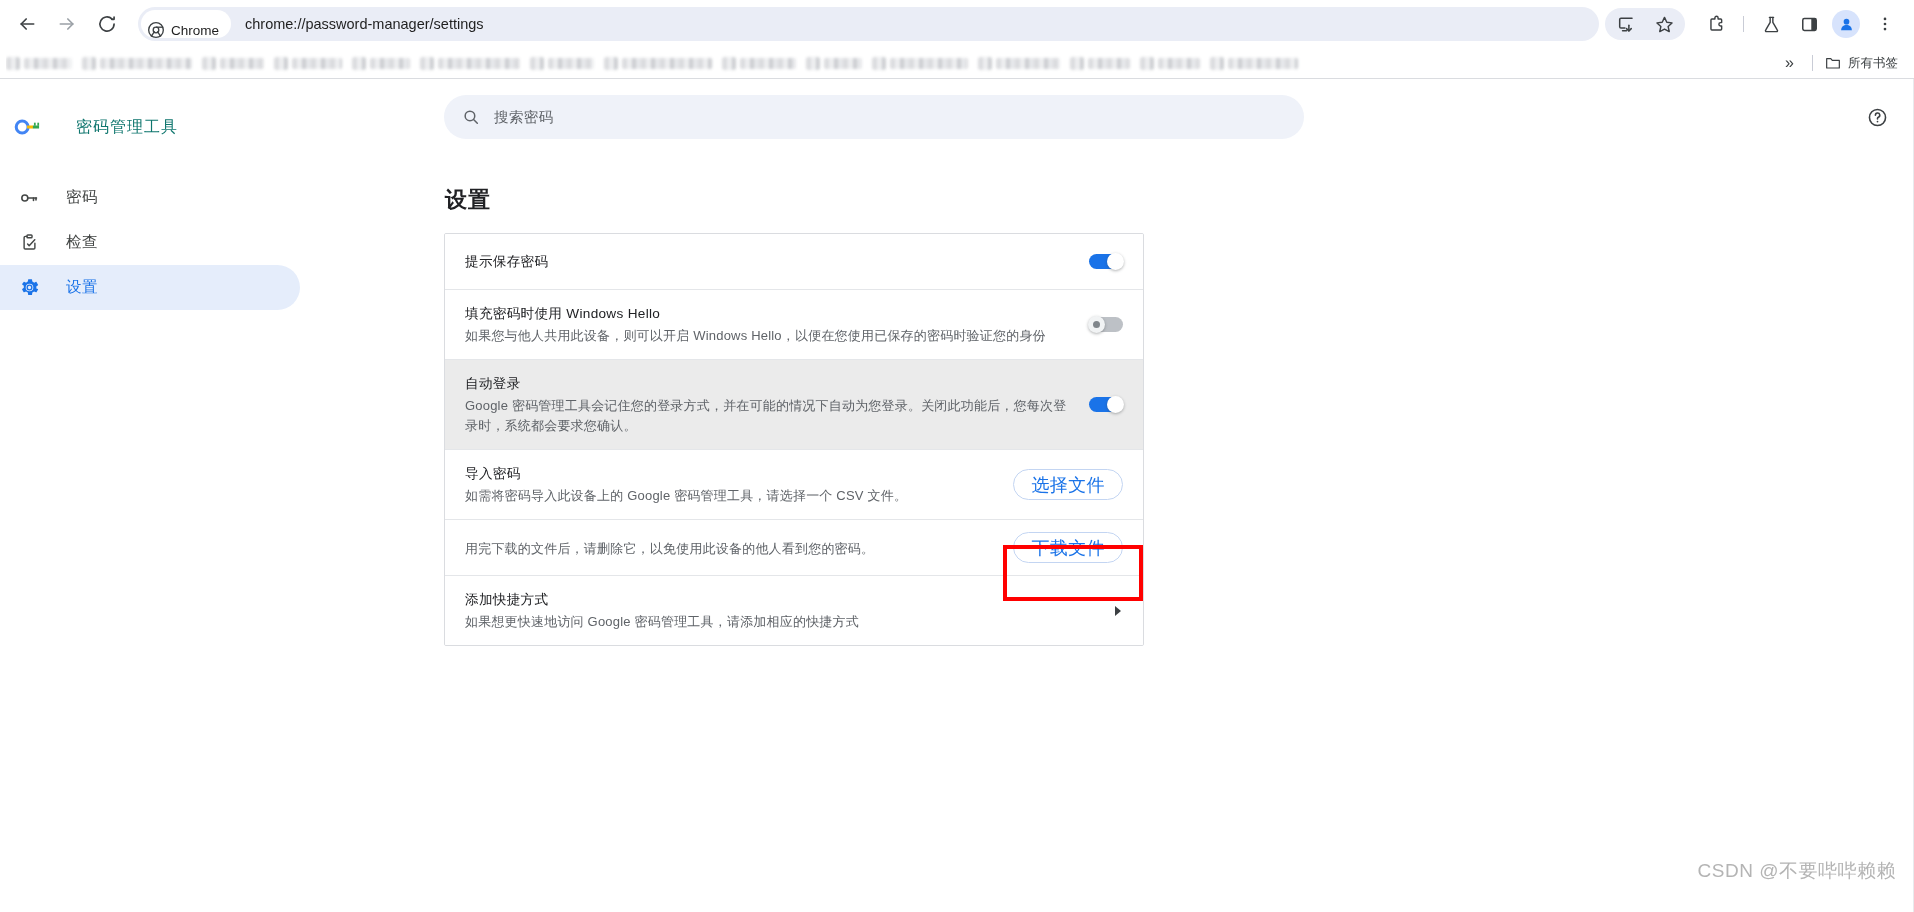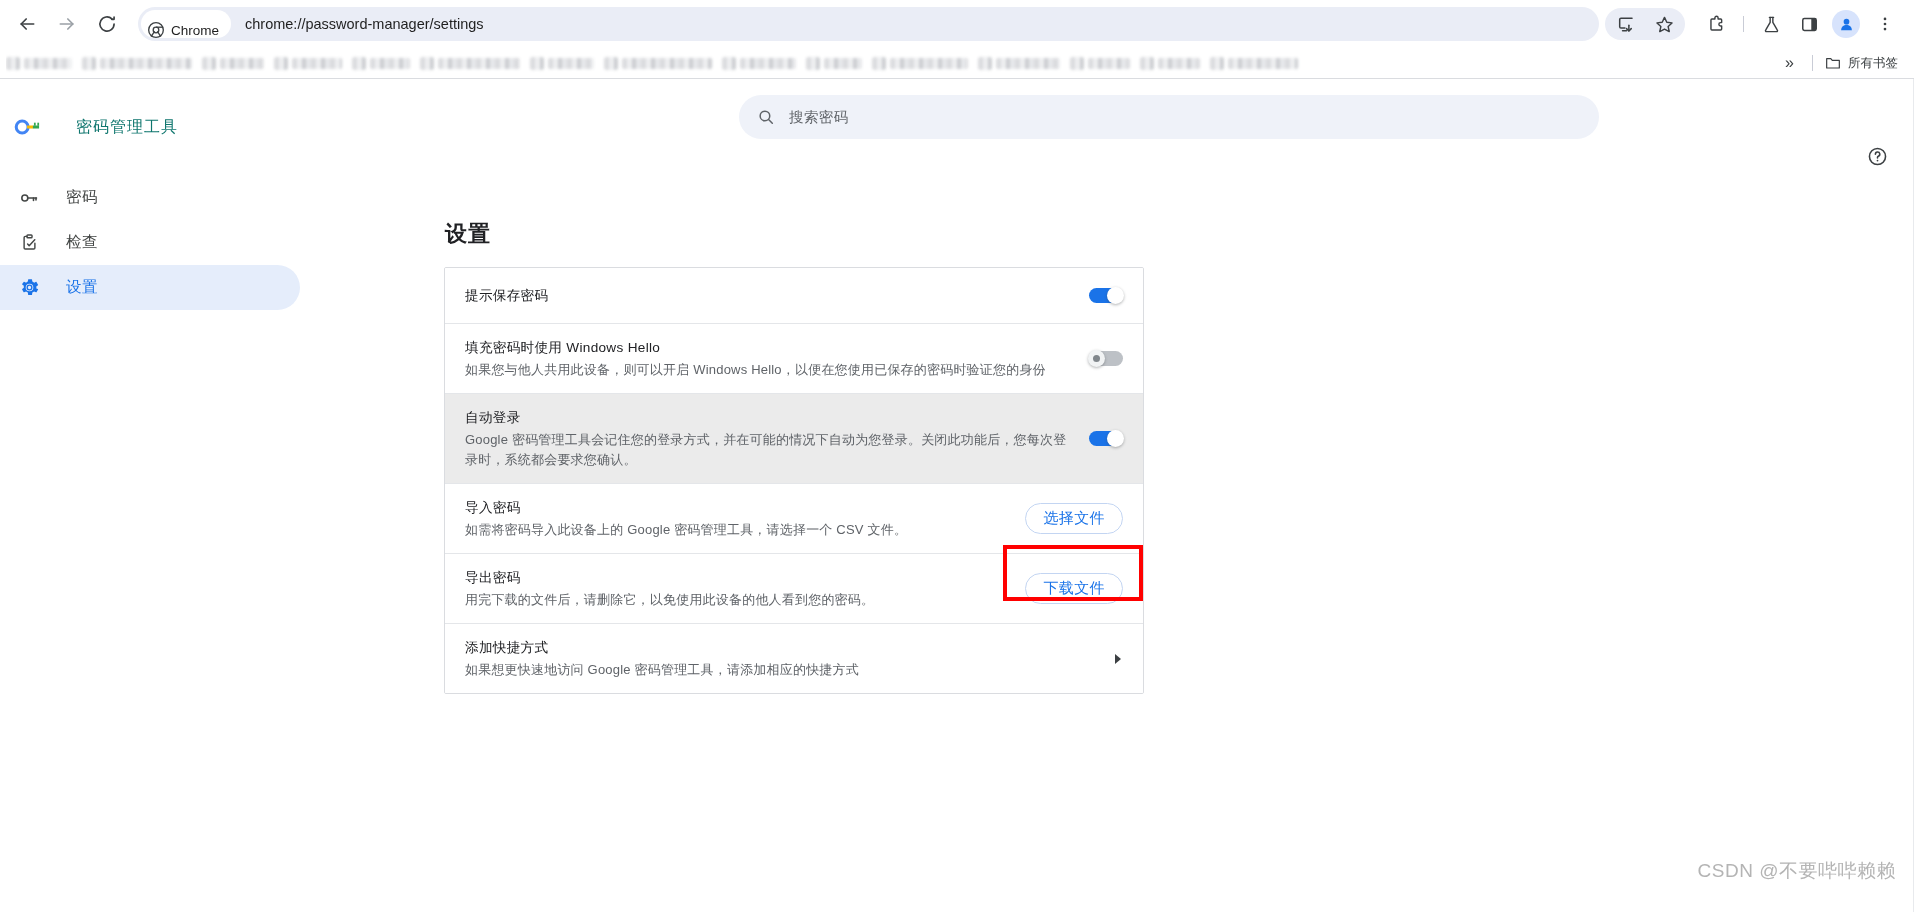--- a/index.html
+++ b/index.html
@@ -186,21 +186,20 @@
   
   #main {
     flex: 1 1 auto;
     position: relative;
     padding-top: 16px;
   }
   #search-row {
     display: flex;
     align-items: center;
     padding-right: 20px;
-    flex-direction: column;
   }
   #searchbar {
     width: 860px;
     height: 44px;
     background: #eff2f9;
     border-radius: 22px;
     display: flex;
     align-items: center;
     padding-left: 18px;
     margin-left: 4px;
@@ -285,21 +284,21 @@
     border-radius: 50%;
     background: #80868b;
     top: 5px; left: 5px;
   }
 
   
   .btn-outline {
     border: 1px solid #c3d5f2;
     border-radius: 16px;
     color: #1a73e8;
-    font-size: 15px;
+    font-size: 18px;
     height: 31px;
     padding: 0 17px;
     display: flex;
     align-items: center;
     background: #ffffff;
     letter-spacing: .4px;
   }
 
   .chevron-right {
     width: 0; height: 0;
@@ -618,21 +617,20 @@
             <div class="row-title">导入密码</div>
             <div class="row-sub">如需将密码导入此设备上的 Google 密码管理工具，请选择一个 CSV 文件。</div>
           </div>
           <div class="row-ctrl">
             <div class="btn-outline">选择文件</div>
           </div>
         </div>
 
         <div class="row">
           <div class="row-text">
-            <div class="row-title">导出密码</div>
             <div class="row-sub">用完下载的文件后，请删除它，以免使用此设备的他人看到您的密码。</div>
           </div>
           <div class="row-ctrl">
             <div class="btn-outline">下载文件</div>
           </div>
         </div>
 
         <div class="row">
           <div class="row-text">
             <div class="row-title">添加快捷方式</div>

